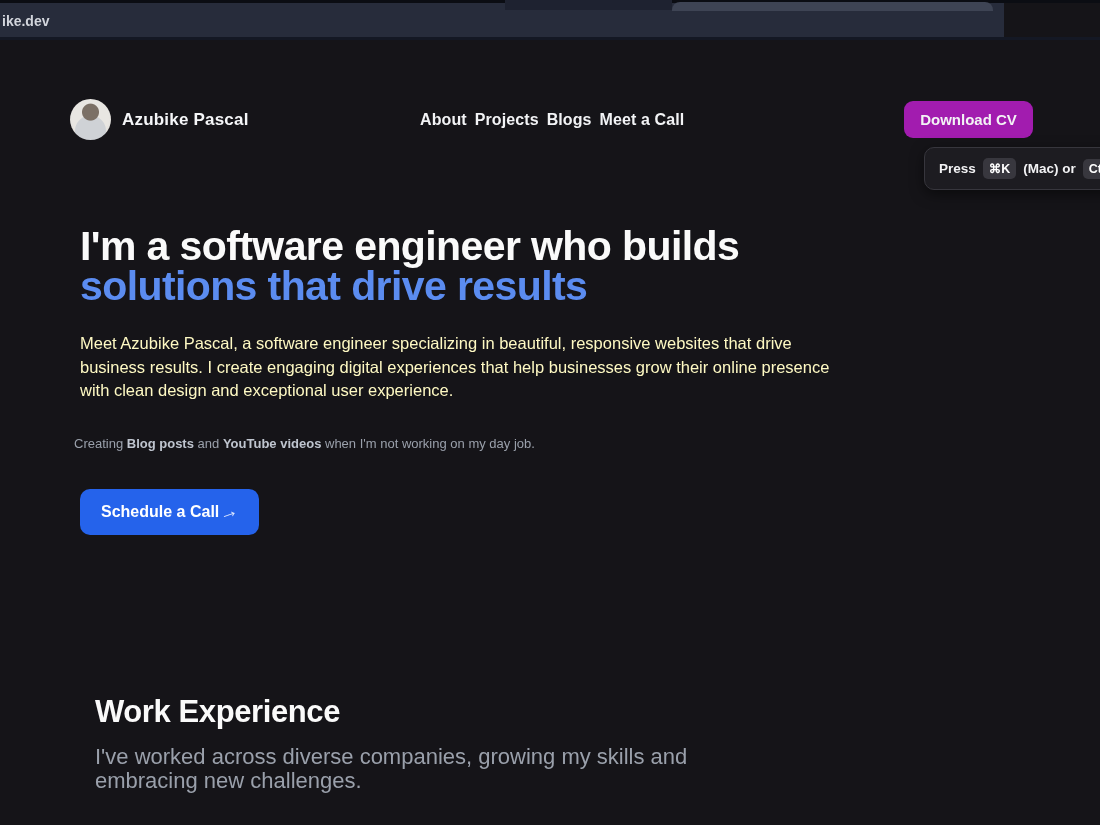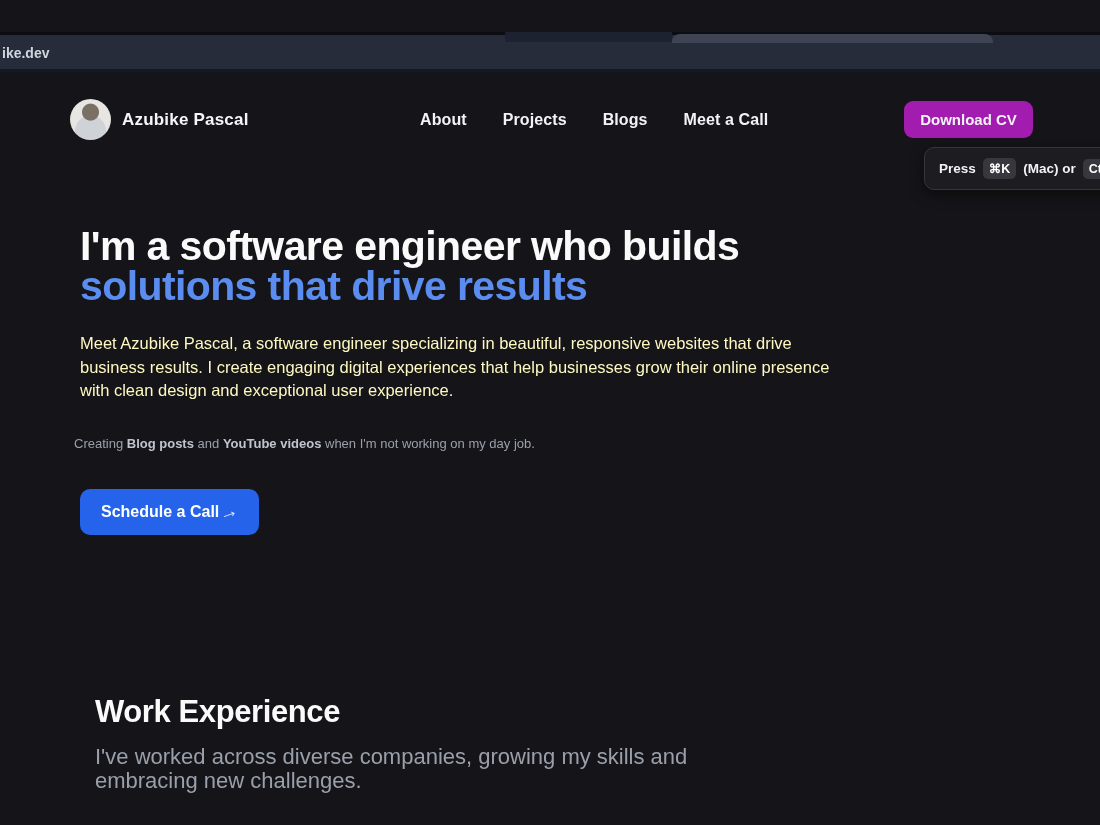--- a/index.html
+++ b/index.html
@@ -5,23 +5,22 @@
   * { margin: 0; padding: 0; box-sizing: border-box; }
   html, body { width: 1100px; height: 825px; overflow: hidden; }
   body {
     font-family: "Liberation Sans", "DejaVu Sans", sans-serif;
     background: #151418;
     position: relative;
   }
 
   
   .chrome {
-    position: absolute; top: 0; left: 0; width: 1100px; height: 40px;
+    position: absolute; top: 0; left: 0; width: 1004px; height: 40px;
     background: #272c3b;
-    margin-top: 32px;
   }
   .chrome-topline {
     position: absolute; top: 0; left: 0; width: 1100px; height: 3px;
     background: #0b0d13;
   }
   .tab-dark {
     position: absolute; top: 0; left: 505px; width: 167px; height: 10px;
     background: #1e2230;
   }
   .tab-active {
@@ -49,21 +48,21 @@
       radial-gradient(circle at 50% 78%, #cfd2d6 0 15px, transparent 16px),
       radial-gradient(circle at 50% 45%, #e8e6e2 0 60%, #d4d2cf 100%);
     overflow: hidden;
   }
   .brand-name {
     position: absolute; top: 70px; left: 122px;
     color: #f5f6f8; font-size: 17px; font-weight: 700; letter-spacing: .2px;
   }
   .nav {
     position: absolute; top: 71px; left: 420px;
-    display: flex; gap: 36px;
+    display: flex; gap: 8px;
   }
   .nav-link {
     color: #f2f3f5; font-size: 16px; font-weight: 600; cursor: pointer;
     text-decoration: none; letter-spacing: .1px;
   }
   .download-btn {
     position: absolute; top: 61px; left: 904px; width: 129px; height: 37px;
     background: #a21caf; border: none; border-radius: 9px;
     color: #f3f3f5; font-size: 15px; font-weight: 600; cursor: pointer;
     font-family: inherit;

